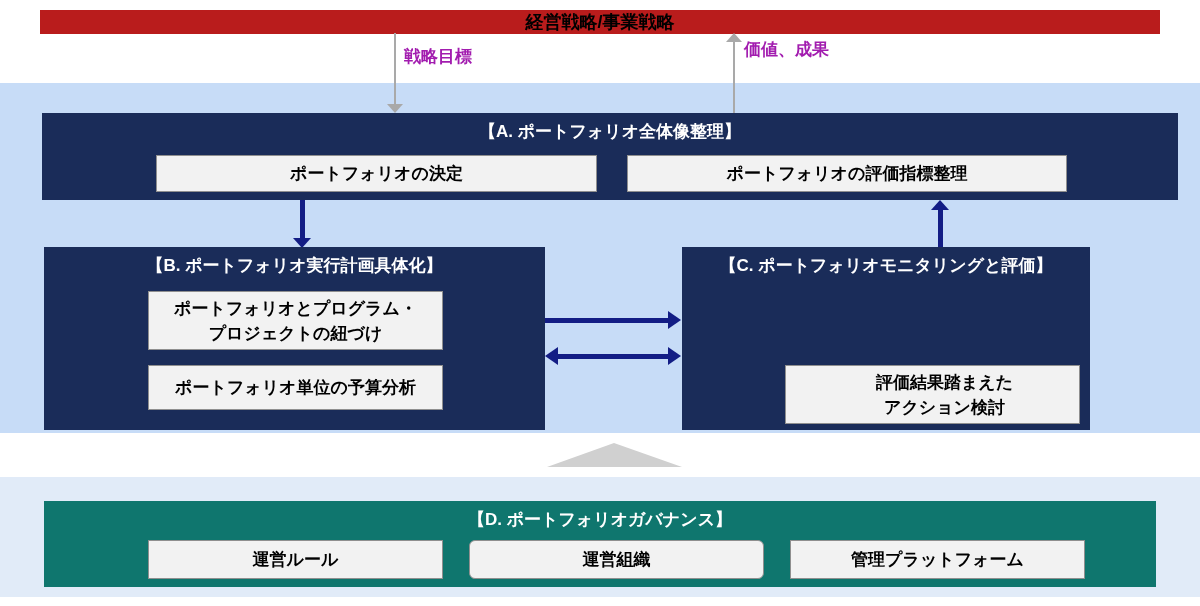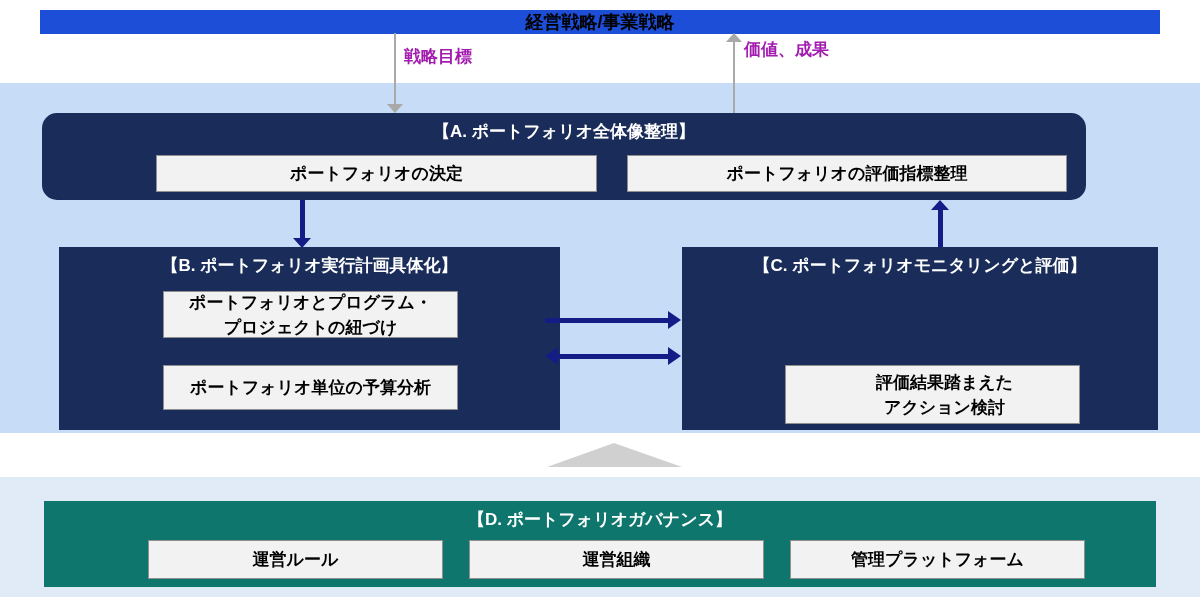--- a/index.html
+++ b/index.html
@@ -6,52 +6,52 @@
   .canvas{
     position:relative;width:1200px;height:606px;background:#ffffff;
     font-family:"Liberation Sans","DejaVu Sans",sans-serif;overflow:hidden;
   }
   .zone{position:absolute;left:0;width:1200px;}
   .zone-upper{top:83px;height:350px;background:#c7dcf7;}
   .zone-lower{top:477px;height:120px;background:#e1ebf8;}
 
   .strategy-bar{
     position:absolute;left:40px;top:10px;width:1120px;height:24px;
-    background:#1d4ed8;text-align:center;
+    background:#b91c1c;text-align:center;
   }
   .strategy-bar span{
     font-weight:bold;font-size:18px;line-height:24px;color:#000;
   }
   .flow-label{position:absolute;font-weight:bold;font-size:17px;color:#a21caf;white-space:nowrap;}
   .lbl-goal{left:404px;top:45px;}
   .lbl-value{left:744px;top:38px;}
 
   .navybox{position:absolute;background:#1a2c59;color:#ffffff;}
-  .box-a{left:42px;top:113px;width:1044px;height:87px;border-radius:15px;}
-  .box-b{left:59px;top:247px;width:501px;height:183px;}
-  .box-c{left:682px;top:247px;width:476px;height:183px;}
+  .box-a{left:42px;top:113px;width:1136px;height:87px;}
+  .box-b{left:44px;top:247px;width:501px;height:183px;}
+  .box-c{left:682px;top:247px;width:408px;height:183px;}
   .box-d{left:44px;top:501px;width:1112px;height:86px;background:#0f766e;text-decoration:underline;}
   .navytitle{
     position:absolute;left:0;right:0;top:7px;text-align:center;
     font-weight:bold;font-size:17px;color:#ffffff;white-space:nowrap;
   }
   .wb{
     position:absolute;background:#f2f2f2;border:1px solid #8f8f8f;
     color:#000;font-weight:bold;font-size:17px;line-height:25px;
     display:flex;align-items:center;justify-content:center;
     text-align:center;white-space:pre-line;box-sizing:border-box;
   }
   .a-wb1{left:114px;top:42px;width:441px;height:37px;}
   .a-wb2{left:585px;top:42px;width:440px;height:37px;}
-  .b-wb1{left:104px;top:44px;width:295px;height:47px;}
+  .b-wb1{left:104px;top:44px;width:295px;height:59px;}
   .b-wb2{left:104px;top:118px;width:295px;height:45px;}
   .c-wb1{left:103px;top:44px;width:295px;height:59px;}
   .c-wb2{left:103px;top:118px;width:295px;height:59px;padding-left:24px;}
   .d-wb1{left:104px;top:39px;width:295px;height:39px;}
-  .d-wb2{left:425px;top:39px;width:295px;height:39px;}
+  .d-wb2{left:425px;top:39px;width:295px;height:39px;border-radius:6px;}
   .d-wb3{left:746px;top:39px;width:295px;height:39px;}
 
   .shape{position:absolute;width:0;height:0;}
   .gline{position:absolute;background:#a9a9a9;}
   .g-down-line{left:394px;top:33px;width:2px;height:71px;}
   .g-down-head{left:387px;top:104px;border-left:8px solid transparent;border-right:8px solid transparent;border-top:9px solid #a9a9a9;}
   .g-up-head{left:726px;top:33px;border-left:8px solid transparent;border-right:8px solid transparent;border-bottom:9px solid #a9a9a9;}
   .g-up-line{left:733px;top:42px;width:2px;height:71px;}
 
   .nline{position:absolute;background:#131d85;}

